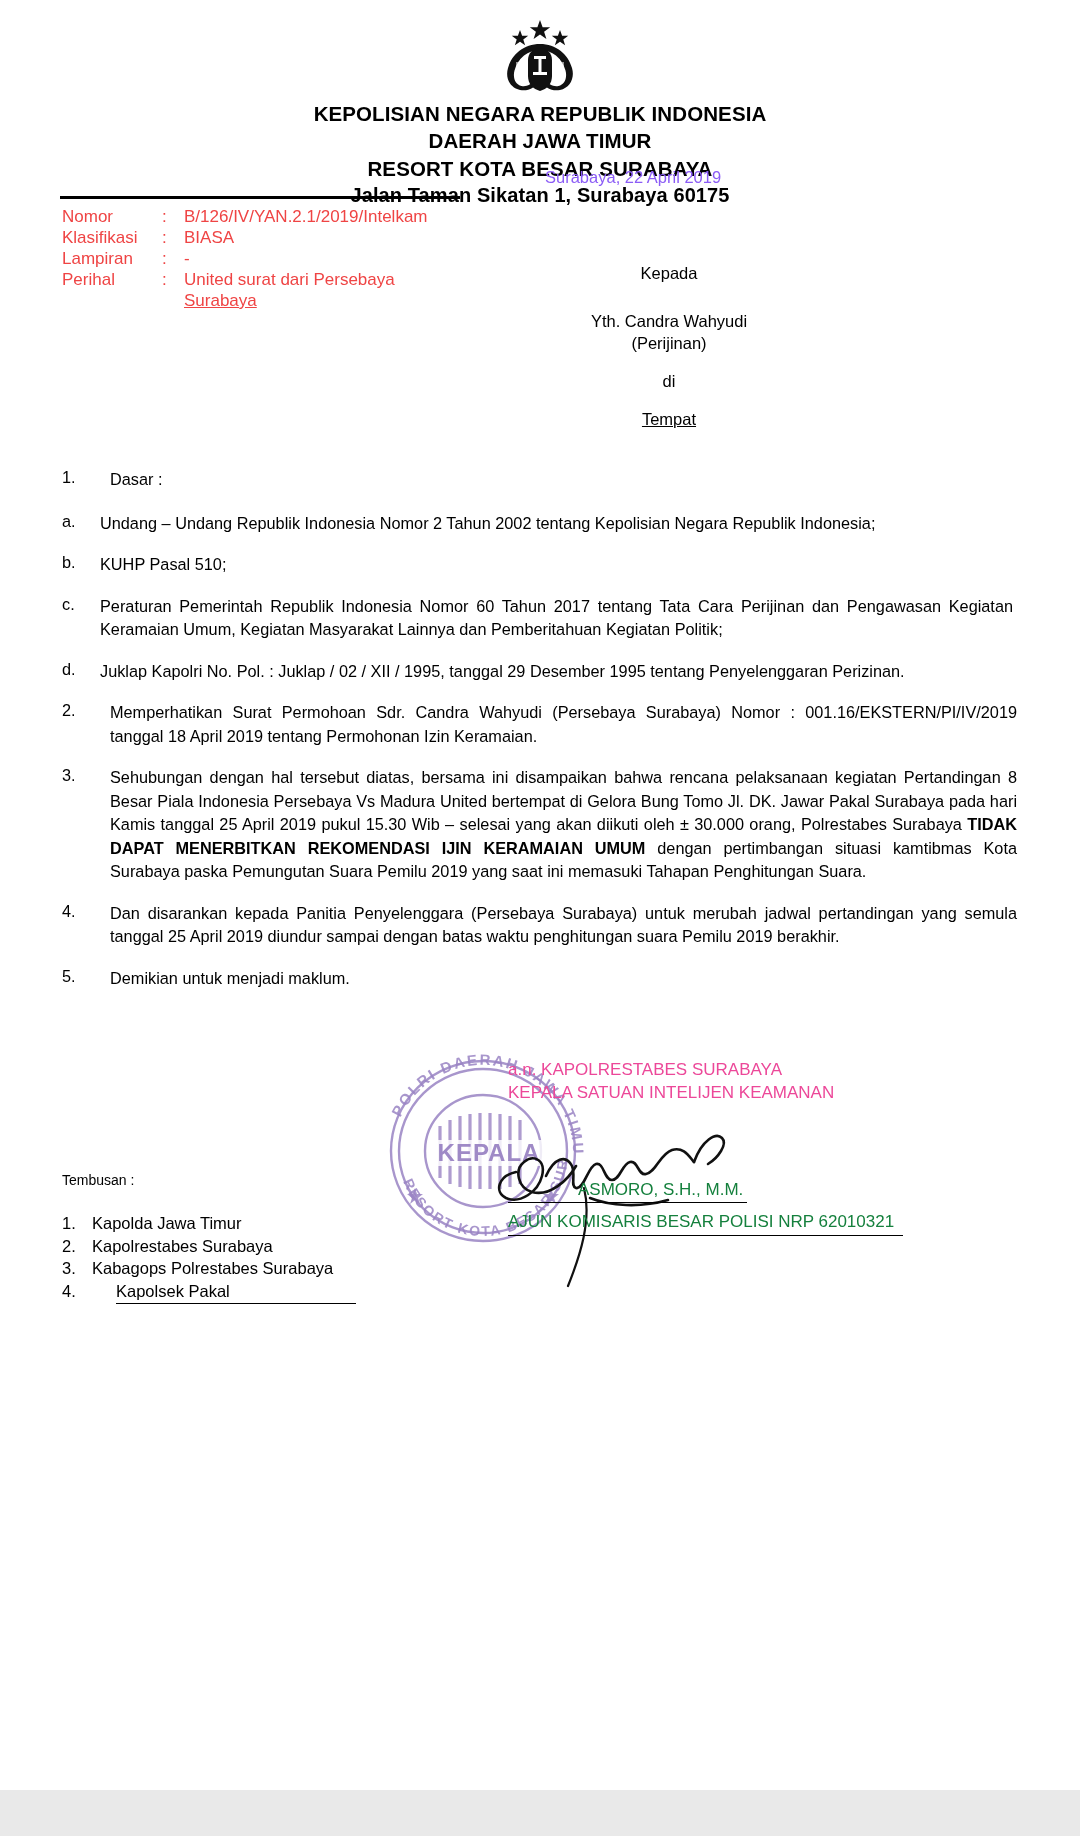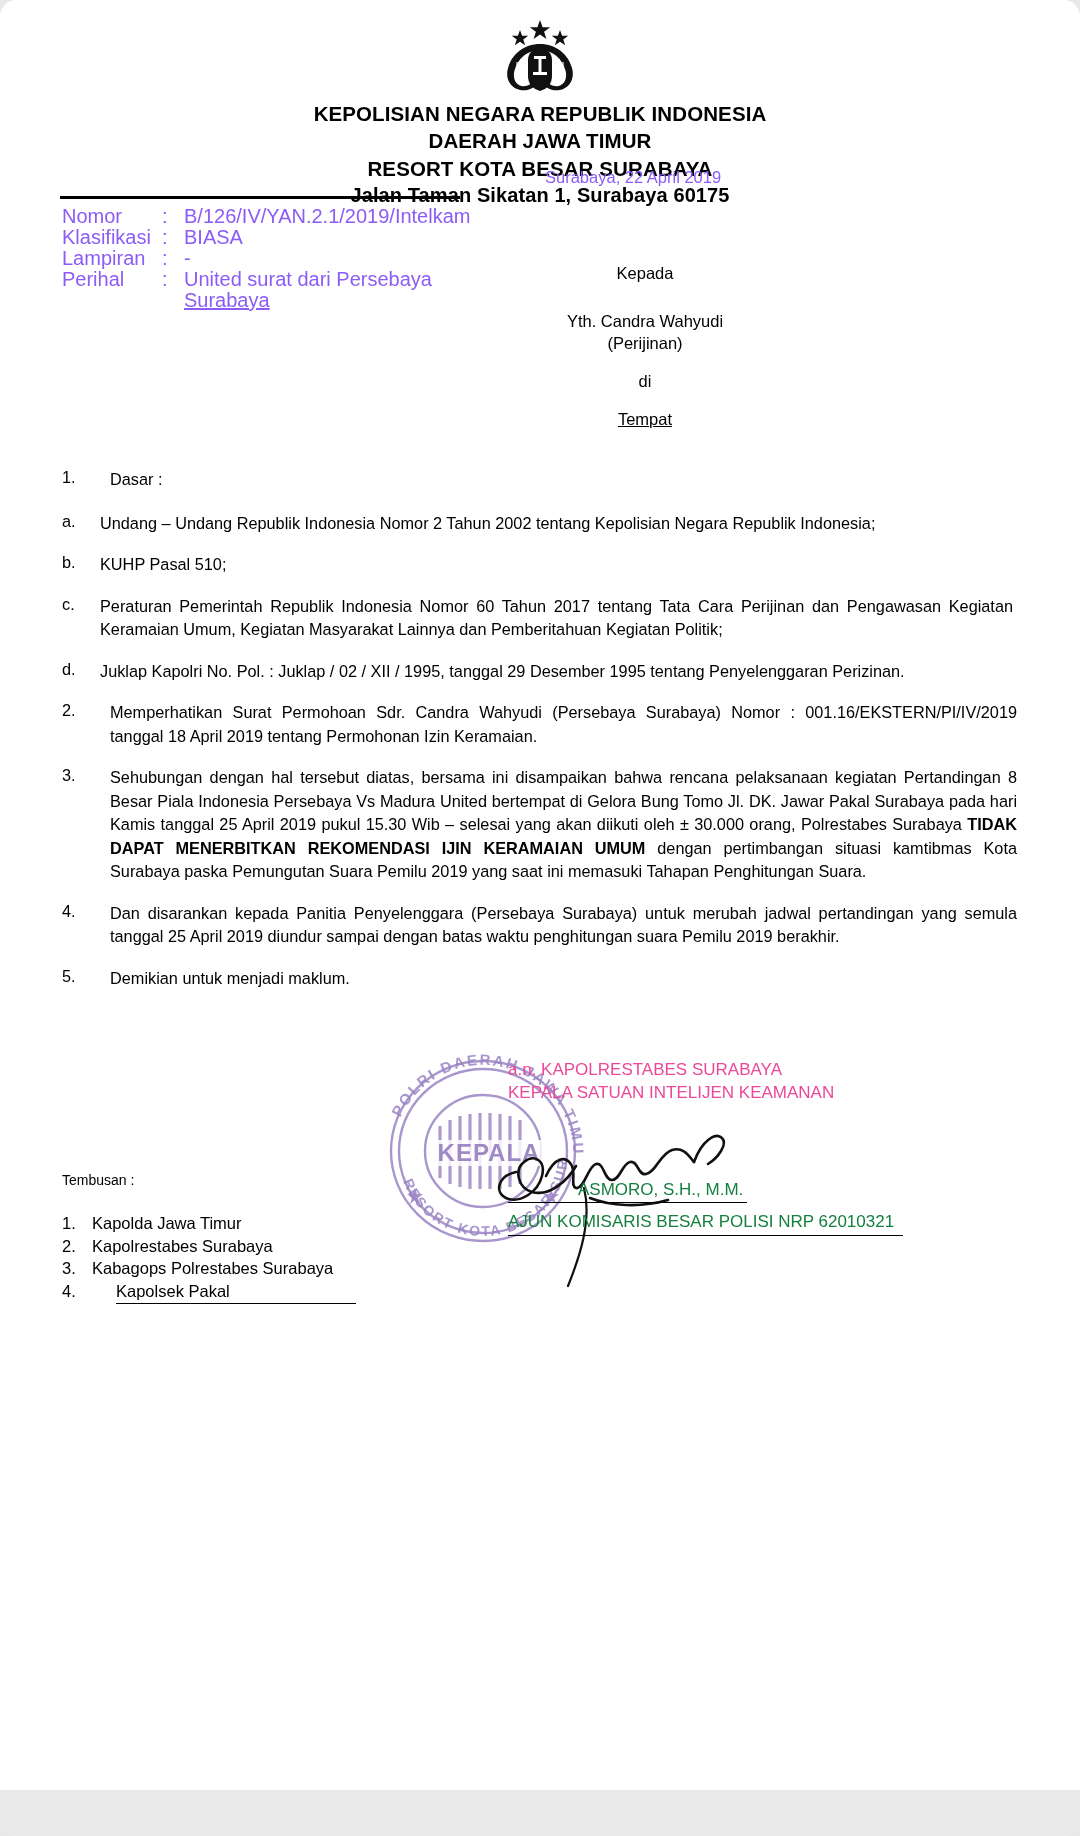--- a/index.html
+++ b/index.html
@@ -9,21 +9,20 @@
   }
   body {
     font-family: "Liberation Sans", sans-serif;
   }
   .page {
     width: 1080px;
     height: 1836px;
     position: relative;
     background: #ffffff;
     overflow: hidden;
-    border-radius: 17px;
   }
   .sheet {
     position: absolute;
     left: 0; top: 0;
     width: 1080px;
     height: 1790px;
     background: #ffffff;
   }
   .bottom-strip {
     position: absolute;
@@ -65,23 +64,23 @@
     width: 400px;
     height: 0;
     border-top: 3px solid #000;
   }
 
   
   .meta {
     position: absolute;
     left: 62px;
     top: 206px;
-    font-size: 20px;
+    font-size: 17px;
     line-height: 21px;
-    color: #8b5cf6;
+    color: #ef4444;
   }
   .meta-row {
     display: flex;
     align-items: flex-start;
   }
   .meta-label { width: 100px; flex: 0 0 100px; }
   .meta-colon { width: 22px; flex: 0 0 22px; }
   .meta-value { flex: 1 1 auto; max-width: 340px; }
   .u { text-decoration: underline; }
 
@@ -90,21 +89,21 @@
     left: 545px;
     top: 168px;
     font-size: 16.5px;
     color: #8b5cf6;
     white-space: nowrap;
   }
 
   
   .addressee {
     position: absolute;
-    left: 480px;
+    left: 504px;
     top: 262px;
     width: 330px;
     text-align: center;
     font-size: 16.5px;
     color: #000;
     line-height: 22px;
   }
   .addressee .sp1 { height: 26px; }
   .addressee .sp2 { height: 16px; }
   .addressee .sp3 { height: 16px; }

